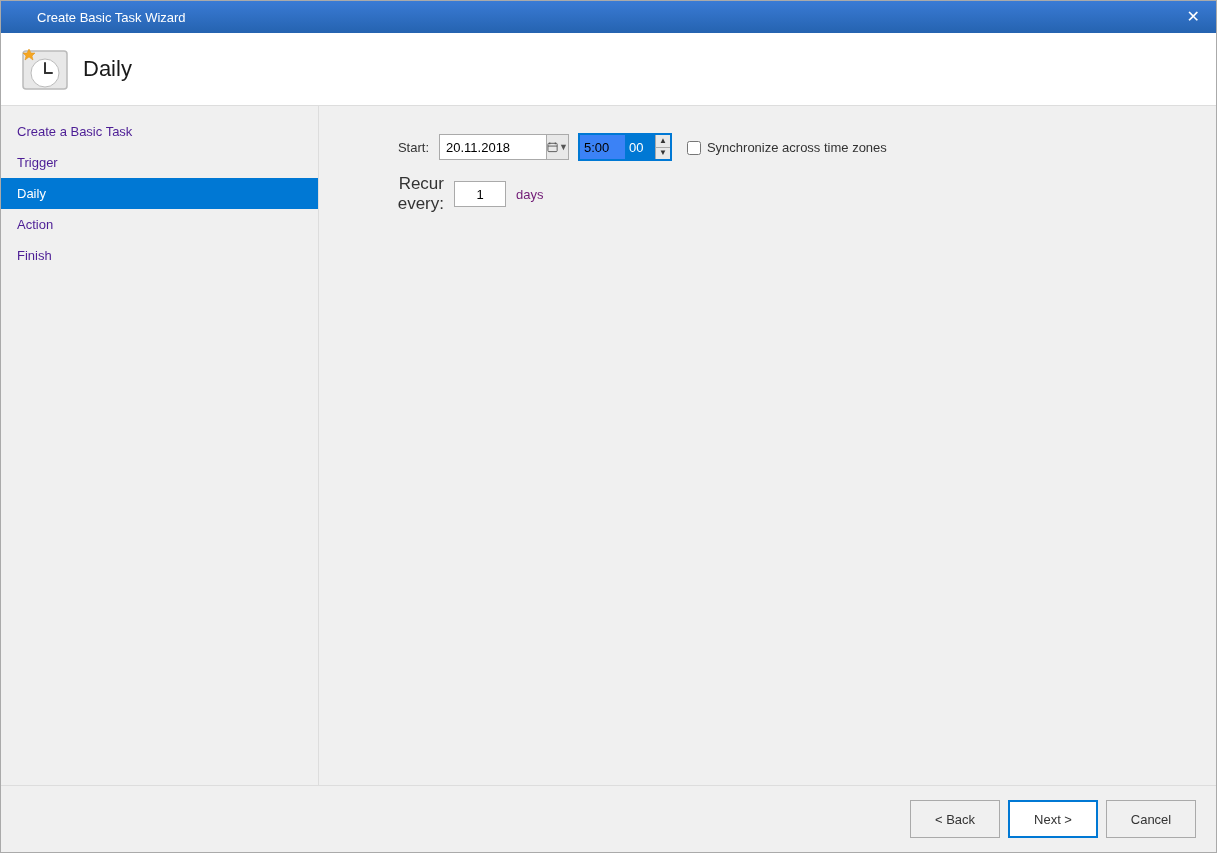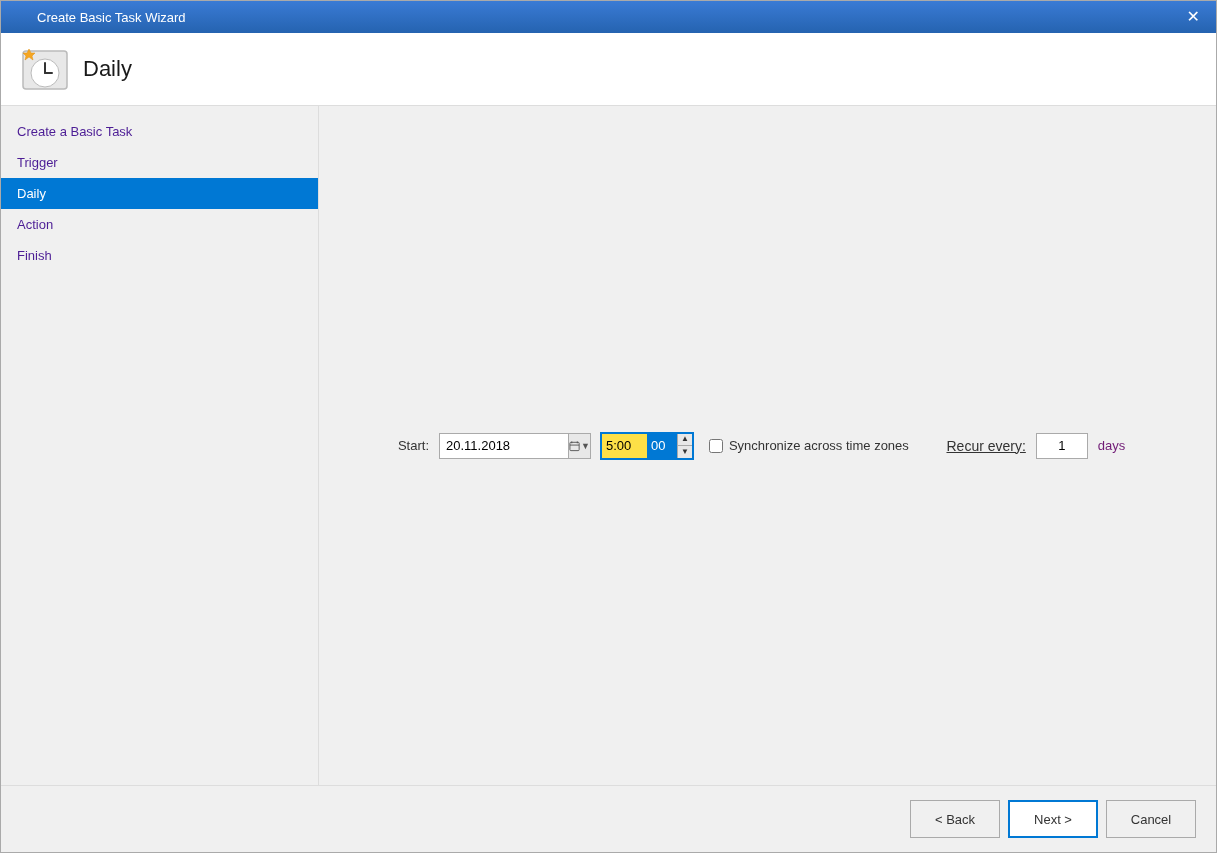--- a/index.html
+++ b/index.html
@@ -101,22 +101,22 @@
     .sidebar-item.active {
       background: #0078d4;
       color: white;
     }
 
     .main-panel {
       flex: 1;
       background: #f0f0f0;
       padding: 28px 30px;
       display: flex;
-      flex-direction: row;
-      gap: 22px;
+      flex-direction: column;
+      gap: 14px;
     }
 
     .form-row {
       display: flex;
       align-items: center;
       gap: 10px;
     }
 
     .form-label {
       font-size: 13px;
@@ -131,21 +131,21 @@
       border: 1px solid #aaa;
       background: white;
       height: 26px;
     }
 
     .date-input {
       border: none;
       outline: none;
       padding: 12px 6px;
       font-size: 13px;
-      width: 128px;
+      width: 106px;
       height: 100%;
       background: white;
     }
 
     .date-picker-btn {
       background: #e8e8e8;
       border: none;
       border-left: 1px solid #aaa;
       height: 100%;
       width: 22px;
@@ -166,21 +166,21 @@
       outline: 1px solid #0078d4;
     }
 
     .time-input {
       border: none;
       outline: none;
       padding: 0 4px;
       font-size: 13px;
       width: 45px;
       height: 100%;
-      background: #fde047;
+      background: #3b82f6;
     }
 
     .time-seconds {
       background: #0078d4;
       color: white;
       padding: 0 4px;
       font-size: 13px;
       height: 100%;
       display: flex;
       align-items: center;
@@ -230,25 +230,24 @@
       color: #333;
     }
 
     .recur-row {
       display: flex;
       align-items: center;
       gap: 10px;
     }
 
     .recur-label {
-      font-size: 14px;
+      font-size: 17px;
       color: #333;
       width: 95px;
       text-align: right;
-      text-decoration: underline;
     }
 
     .recur-input {
       border: 1px solid #aaa;
       background: white;
       height: 26px;
       width: 52px;
       text-align: center;
       font-size: 13px;
       outline: none;

